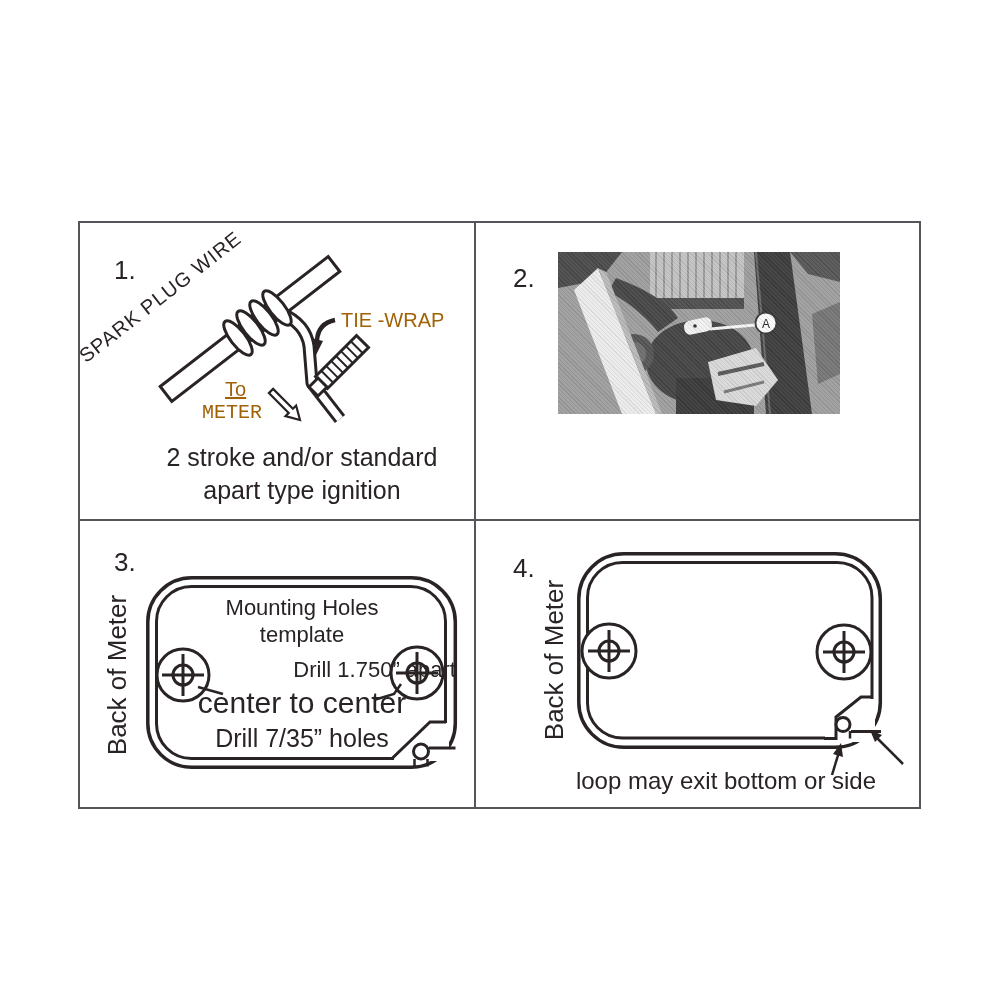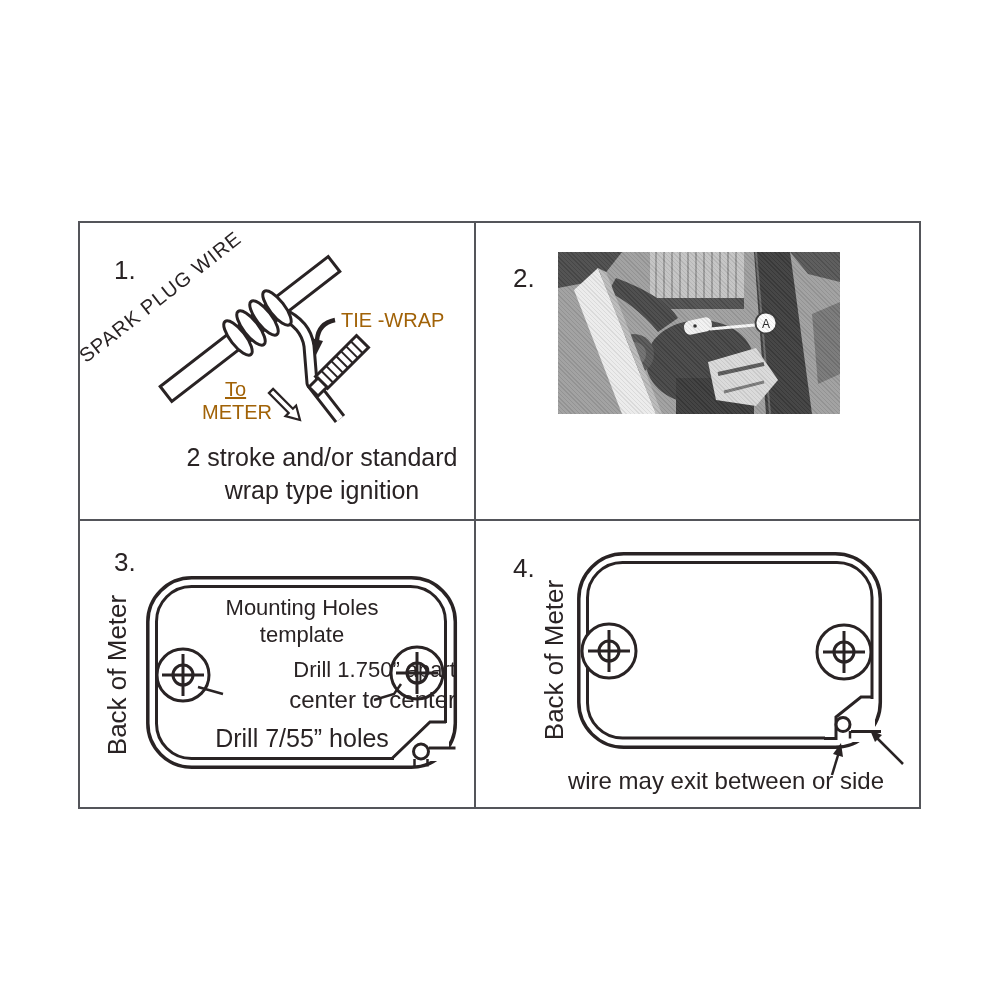--- a/index.html
+++ b/index.html
@@ -6,31 +6,31 @@
   .sheet{position:relative;width:1000px;height:1000px;background:#fff;
          font-family:"Liberation Sans",sans-serif;color:#292324;overflow:hidden;}
   .gridline{position:absolute;background:#54555a;}
   .panel{position:absolute;}
   .panel svg{position:absolute;left:0;top:0;}
   .num{position:absolute;font-size:26px;color:#292324;}
   .lbl{position:absolute;font-size:20px;white-space:nowrap;color:#a16207;}
   .rot-spark{position:absolute;left:4px;top:126px;font-size:20px;letter-spacing:1px;white-space:nowrap;
              transform:rotate(-38deg);transform-origin:0 50%;}
   .caption{position:absolute;text-align:center;color:#292324;}
-  .cap1{left:0;width:448px;top:220px;font-size:25px;line-height:33px;padding-left:20px;}
+  .cap1{left:0;width:448px;top:220px;font-size:25px;line-height:33px;}
   .cap2{left:21px;top:200px;font-size:22px;line-height:30px;text-align:left;white-space:nowrap;}
   .cap4{left:70px;width:362px;top:246px;font-size:24px;white-space:nowrap;text-align:center;}
   .vlabel{position:absolute;width:178px;height:32px;text-align:center;font-size:26px;white-space:nowrap;
           transform:rotate(-90deg);}
   .m3text{position:absolute;left:69px;top:0;width:308px;text-align:center;}
   .m3text div{position:absolute;left:1px;width:100%;white-space:nowrap;}
   .t1{top:74px;font-size:22px;}
   .t2{top:101px;font-size:22px;}
   .t3{top:136px;font-size:22px;text-align:right;}
-  .t4{top:165px;font-size:24px;text-align:right;}
+  .t4{top:165px;font-size:30px;}
   .t5{top:203px;font-size:25px;}
   .photo{position:absolute;left:83px;top:31px;width:282px;height:162px;overflow:hidden;}
   .photo .halftone{position:absolute;left:0;top:0;right:0;bottom:0;
      background:repeating-linear-gradient(45deg,rgba(0,0,0,0.07) 0 1px,rgba(255,255,255,0.05) 1px 3px);}
 </style>
 </head>
 <body>
 
 <div class="sheet">
 
@@ -73,24 +73,24 @@
           <polygon points="233,117 245,120 238,134" fill="#292324" stroke="none"></polygon>
         </g>
 
         <polygon points="222,199 218.1,184.5 214.9,187.7 195.1,167.9 190.9,172.1 210.7,191.9 207.5,195.1" fill="#ffffff" stroke-width="2.2"></polygon>
       </g>
     </svg>
     <div class="num" style="left:36px;top:34px;">1.</div>
     <div class="rot-spark">SPARK PLUG WIRE</div>
     <div class="lbl" style="left:263px;top:88px;">TIE -WRAP</div>
     <div class="lbl" style="left:147px;top:157px;text-decoration:underline;">To</div>
-    <div class="lbl" style="left:124px;top:180px;">METER</div>
+    <div class="lbl" style="left:124px;top:180px;font-family:Liberation Mono, monospace;">METER</div>
     <div class="caption cap1">
       <div>2 stroke and/or standard</div>
-      <div>wrap type ignition</div>
+      <div>apart type ignition</div>
     </div>
   </div>
 
   <div class="panel" style="left:475px;top:221px;width:446px;height:300px;">
     <div class="photo">
       <svg width="282" height="162" viewBox="0 0 282 162">
         <rect x="0" y="0" width="282" height="162" fill="#9e9e9e"></rect>
 
         <polygon points="0,0 64,0 42,28 0,36" fill="#4b4b4b"></polygon>
 
@@ -177,21 +177,21 @@
         </g>
       </g>
     </svg>
     <div class="num" style="left:36px;top:26px;">3.</div>
     <div class="vlabel" style="left:-49px;top:138px;">Back of Meter</div>
     <div class="m3text">
       <div class="t1">Mounting Holes</div>
       <div class="t2">template</div>
       <div class="t3">Drill 1.750” apart</div>
       <div class="t4">center to center</div>
-      <div class="t5">Drill 7/55” holes</div>
+      <div class="t5">Drill 7/35” holes</div>
     </div>
   </div>
 
   <div class="panel" style="left:475px;top:521px;width:446px;height:288px;">
     <svg width="446" height="288" viewBox="0 0 446 288">
       <g stroke="#292324" fill="none">
         <rect x="103.8" y="32.8" width="301.5" height="193.5" rx="45" fill="#ffffff" stroke-width="3.5"></rect>
         <rect x="112.5" y="41.5" width="284.5" height="175.5" rx="35" stroke-width="3"></rect>
 
         <rect x="350" y="170" width="45" height="51" fill="#ffffff" stroke="none"></rect>
@@ -223,16 +223,16 @@
           <polygon points="366,222 368,236 358,233" fill="#292324" stroke="none"></polygon>
         </g>
         <g>
           <line x1="428" y1="243" x2="401" y2="216" stroke-width="2.5"></line>
           <polygon points="395,209 407,214 400,221" fill="#292324" stroke="none"></polygon>
         </g>
       </g>
     </svg>
     <div class="num" style="left:38px;top:32px;">4.</div>
     <div class="vlabel" style="left:-9px;top:123px;">Back of Meter</div>
-    <div class="caption cap4">wire may exit between or side</div>
+    <div class="caption cap4">loop may exit bottom or side</div>
   </div>
 
 </div>
 
 </body></html>

